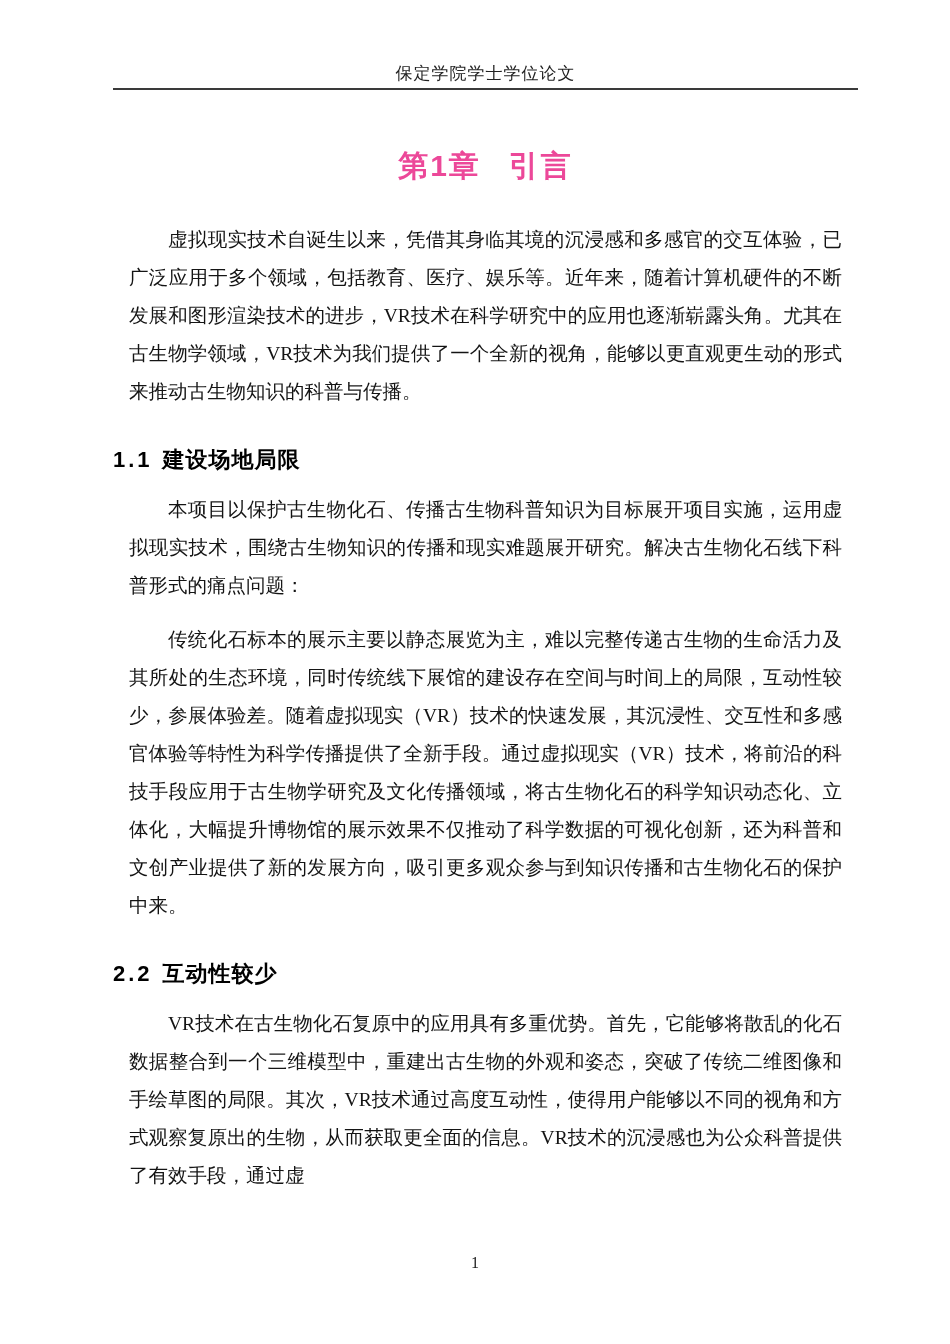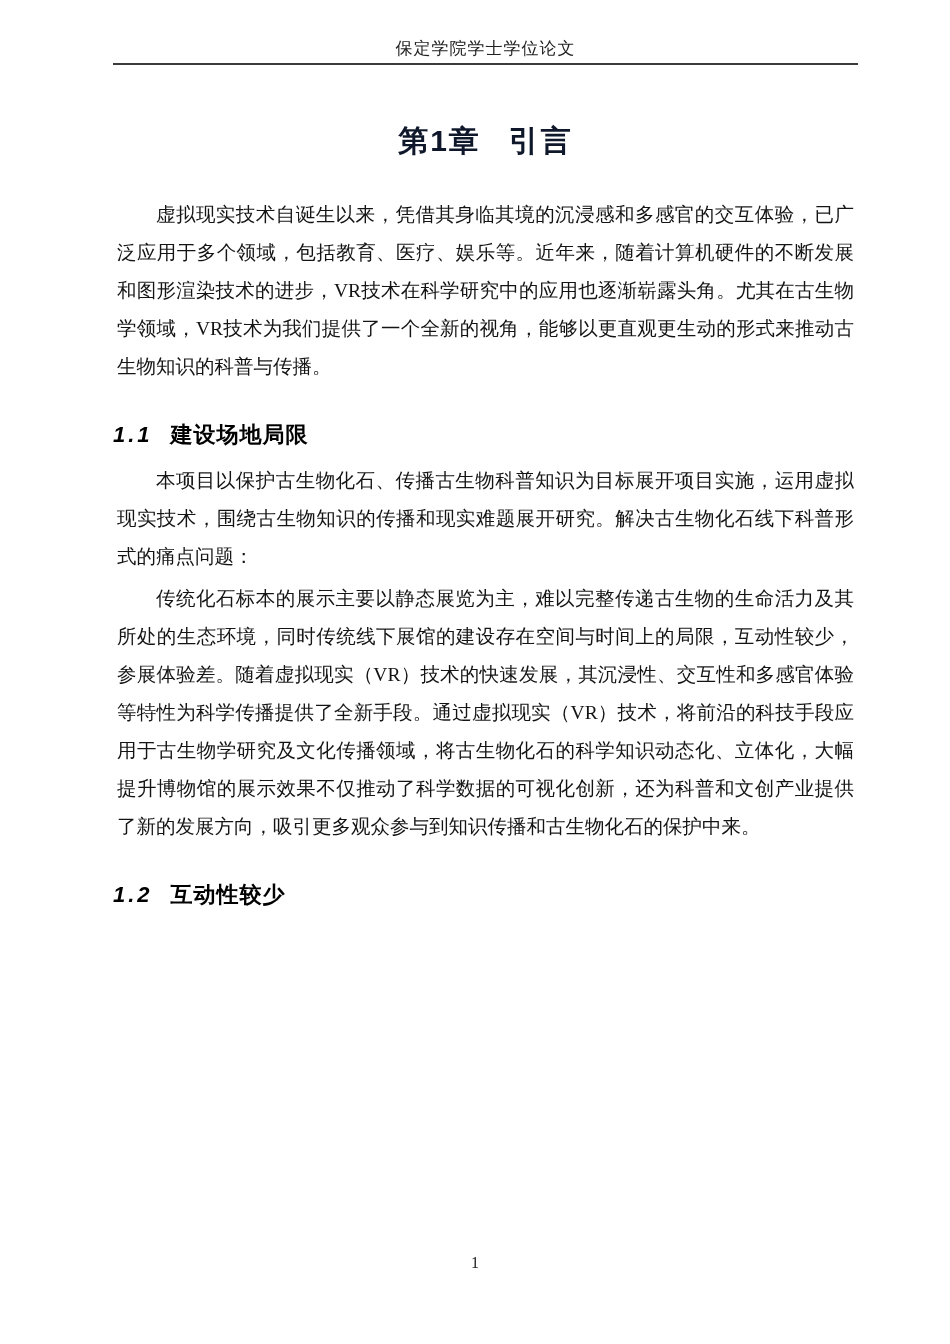--- a/index.html
+++ b/index.html
@@ -19,64 +19,63 @@
     position: relative;
     width: 950px;
     height: 1344px;
   }
   .content {
     margin-left: 113px;
     margin-right: 92px; 
   }
   
   .running-head {
-    padding-top: 37px;
+    padding-top: 62px;
   }
   .running-head .head-text {
     text-align: center;
     font-size: 17px;
     letter-spacing: 1px;
     color: #222;
     padding-bottom: 3px;
     border-bottom: 2px solid #3a3a3a;
   }
   
   h1.chapter-title {
     font-family: "Liberation Sans", "DejaVu Sans", sans-serif;
     font-weight: bold;
     font-size: 30px;
     text-align: center;
-    color: #0f172a;
+    color: #ec4899;
     margin: 56px 0 0 0;
     letter-spacing: 2px;
   }
   h1.chapter-title .chap-num {
     margin-right: 28px;
   }
   
   h2.section-heading {
     font-family: "Liberation Sans", "DejaVu Sans", sans-serif;
     font-weight: bold;
     font-size: 22px;
     color: #000;
     margin: 34px 0 12px 0;
     letter-spacing: 1px;
   }
   h2.section-heading .sec-num {
-    margin-right: 18px;
+    margin-right: 10px;
     letter-spacing: 3px;
-    font-style: italic;
   }
   
   p.body-para {
     font-size: 19.5px;
     line-height: 38px;
     text-align: justify;
     text-indent: 2em;
-    margin: 4px;
+    margin: 16px;
     color: #141414;
   }
   p.body-para.first-after-title {
     margin-top: 34px;
   }
   
   p.list-para {
     font-size: 19.5px;
     line-height: 33px;
     text-align: justify;
@@ -115,23 +114,24 @@
     <h2 class="section-heading">
       <span class="sec-num">1.1</span><span>建设场地局限</span>
     </h2>
 
     <p class="body-para">本项目以保护古生物化石、传播古生物科普知识为目标展开项目实施，运用虚拟现实技术，围绕古生物知识的传播和现实难题展开研究。解决古生物化石线下科普形式的痛点问题：</p>
 
     <p class="body-para">传统化石标本的展示主要以静态展览为主，难以完整传递古生物的生命活力及其所处的生态环境，同时传统线下展馆的建设存在空间与时间上的局限，互动性较少，参展体验差。随着虚拟现实（VR）技术的快速发展，其沉浸性、交互性和多感官体验等特性为科学传播提供了全新手段。通过虚拟现实（VR）技术，将前沿的科技手段应用于古生物学研究及文化传播领域，将古生物化石的科学知识动态化、立体化，大幅提升博物馆的展示效果不仅推动了科学数据的可视化创新，还为科普和文创产业提供了新的发展方向，吸引更多观众参与到知识传播和古生物化石的保护中来。</p>
 
 
     <h2 class="section-heading">
-      <span class="sec-num">1.2</span><span>互动性较少</span>
+      <span class="sec-num">2.2</span><span>互动性较少</span>
     </h2>
 
+    <p class="body-para">VR技术在古生物化石复原中的应用具有多重优势。首先，它能够将散乱的化石数据整合到一个三维模型中，重建出古生物的外观和姿态，突破了传统二维图像和手绘草图的局限。其次，VR技术通过高度互动性，使得用户能够以不同的视角和方式观察复原出的生物，从而获取更全面的信息。VR技术的沉浸感也为公众科普提供了有效手段，通过虚</p>
 
   </div>
 
   <div class="footer">
     <span>1</span>
   </div>
 
 </div>
 
 </body></html>

